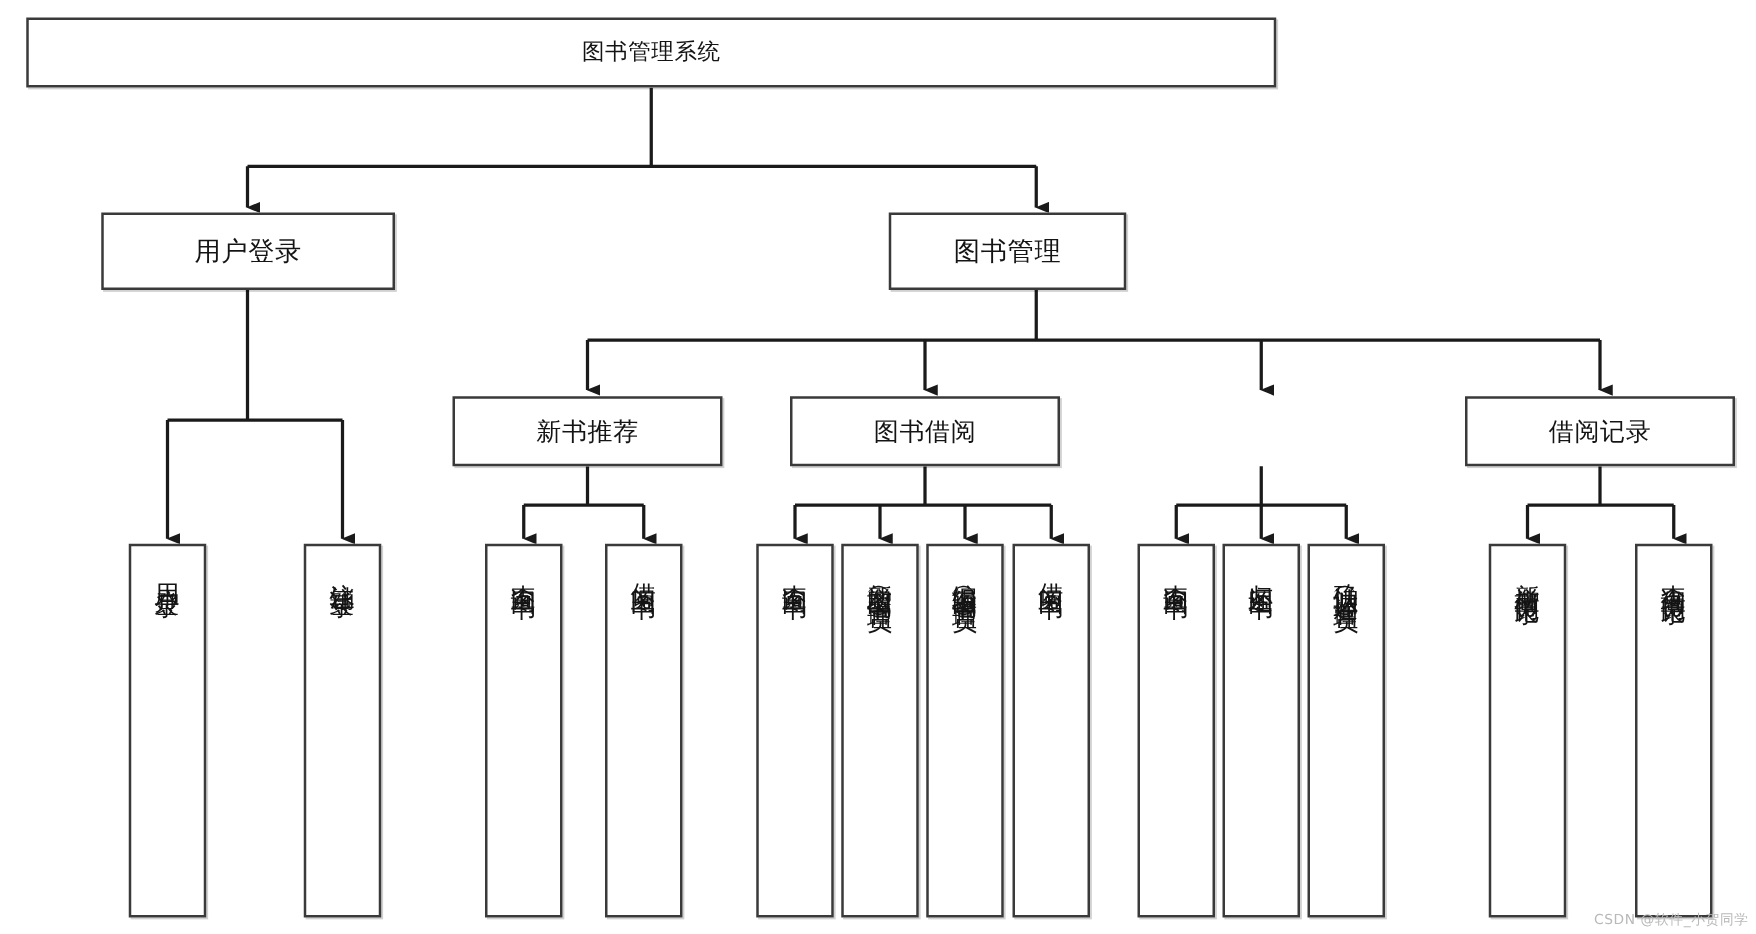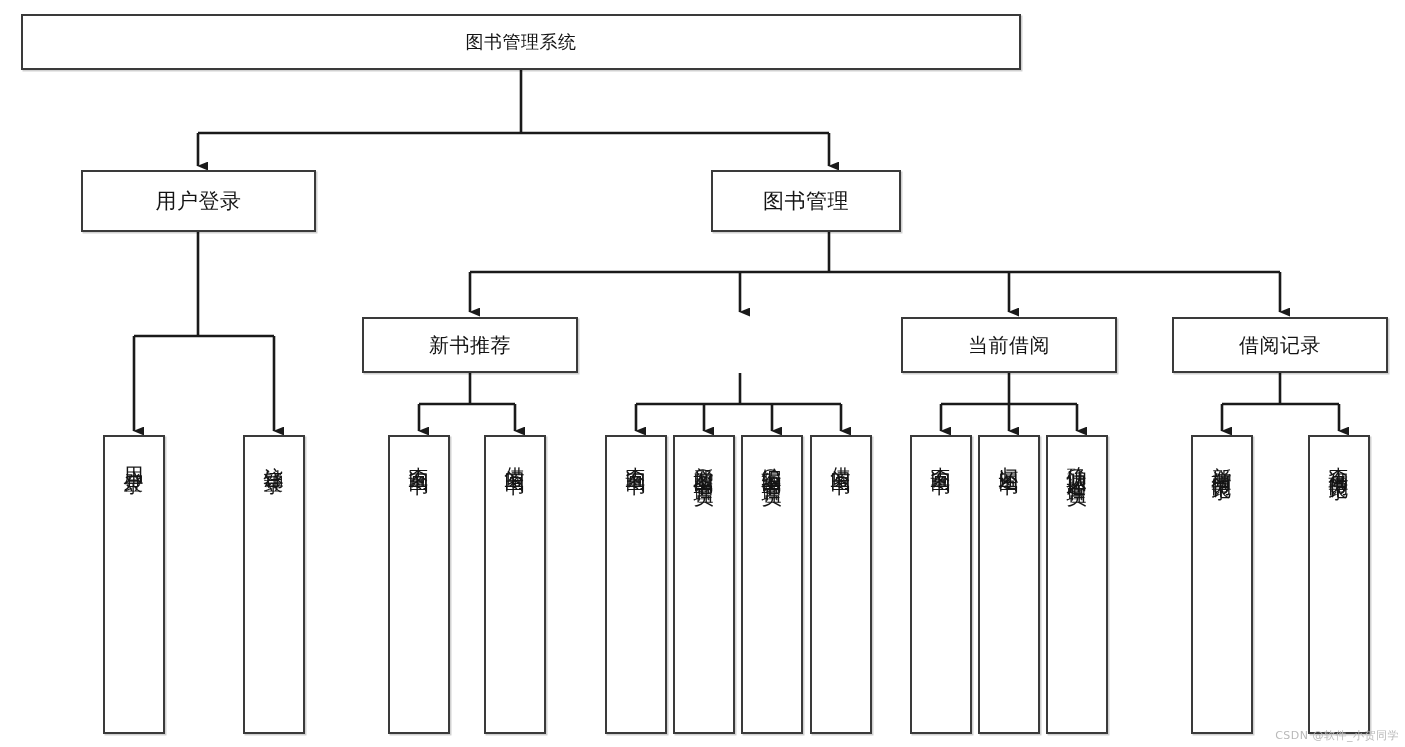--- a/index.html
+++ b/index.html
@@ -139,24 +139,24 @@
   </div>
 
   <div class="node lvl2" style="left:711px;top:170px;width:190px;height:62px;align-items:center;">
     <span class="label">图书管理</span>
   </div>
 
   <div class="node lvl3" style="left:362px;top:317px;width:216px;height:56px;">
     <span class="label">新书推荐</span>
   </div>
 
-
-  <div class="node lvl3" style="left:901px;top:317px;width:216px;height:56px;">
-    <span class="label">当前借阅</span>
-  </div>
+  <div class="node lvl3" style="left:632px;top:317px;width:216px;height:56px;">
+    <span class="label">图书借阅</span>
+  </div>
+
 
   <div class="node lvl3" style="left:1172px;top:317px;width:216px;height:56px;text-align:center;">
     <span class="label">借阅记录</span>
   </div>
 
   <div class="node leaf" style="left:103px;top:435px;width:62px;height:299px;">
     <span class="label">用户登录</span>
   </div>
 
   <div class="node leaf" style="left:243px;top:435px;width:62px;height:299px;">

